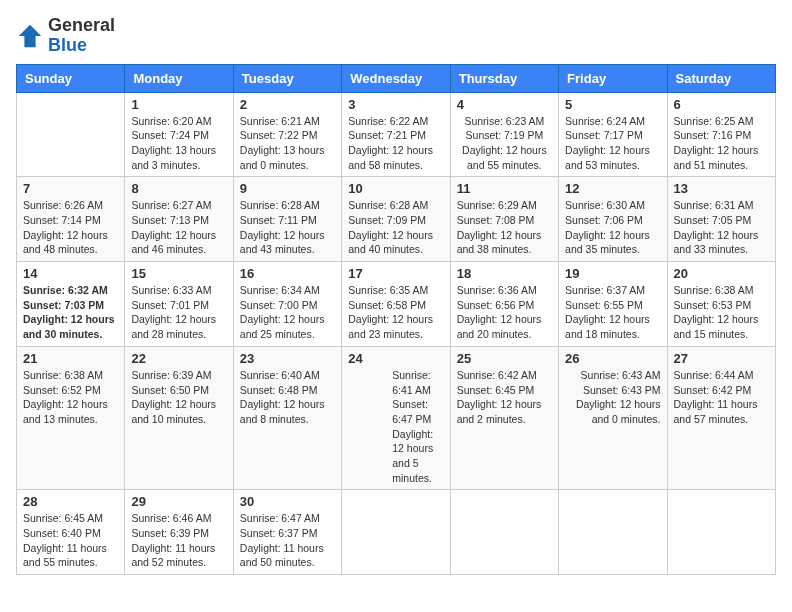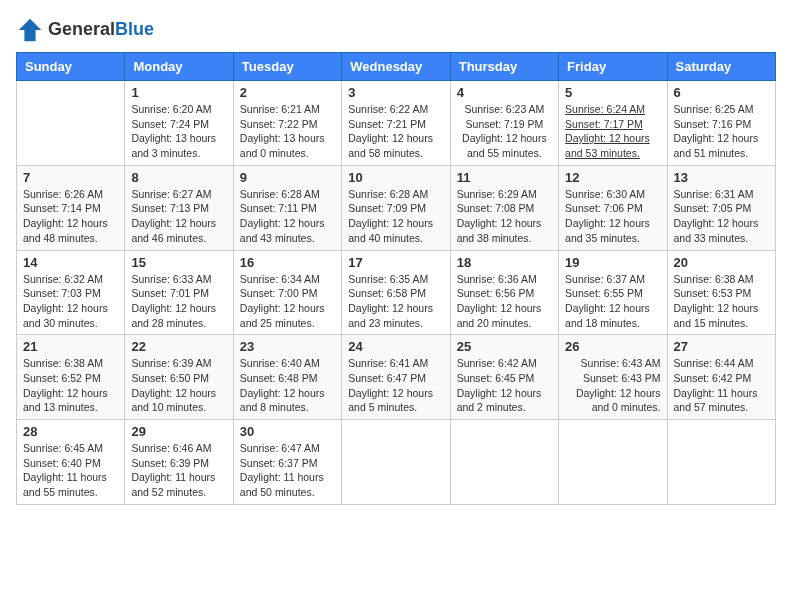--- a/index.html
+++ b/index.html
@@ -16,21 +16,21 @@
       align-items: flex-start;
       margin-bottom: 8px;
     }
     .logo {
       display: flex;
       align-items: center;
       gap: 4px;
     }
     .logo-text {
       display: flex;
-      flex-direction: row;
+      flex-direction: column;
       font-size: 18px;
       font-weight: bold;
       line-height: 1.1;
     }
     .logo-text .general { color: #333; }
     .logo-text .blue { color: #1a6bb5; }
     .logo-icon {
       width: 28px;
       height: 28px;
     }
@@ -144,21 +144,21 @@
         </td>
         <td>
           <div class="day-number">4</div>
           <div class="day-info" style="white-space: pre-line; text-align: center;">Sunrise: 6:23 AM
 Sunset: 7:19 PM
 Daylight: 12 hours
 and 55 minutes.</div>
         </td>
         <td>
           <div class="day-number">5</div>
-          <div class="day-info" style="white-space: pre-line; text-decoration: underline;">Sunrise: 6:24 AM
+          <div class="day-info" style="white-space: pre-line;">Sunrise: 6:24 AM
 Sunset: 7:17 PM
 Daylight: 12 hours
 and 53 minutes.</div>
         </td>
         <td>
           <div class="day-number">6</div>
           <div class="day-info" style="white-space: pre-line;">Sunrise: 6:25 AM
 Sunset: 7:16 PM
 Daylight: 12 hours
 and 51 minutes.</div>
@@ -211,21 +211,21 @@
           <div class="day-number">13</div>
           <div class="day-info" style="white-space: pre-line;">Sunrise: 6:31 AM
 Sunset: 7:05 PM
 Daylight: 12 hours
 and 33 minutes.</div>
         </td>
       </tr>
       <tr>
         <td>
           <div class="day-number">14</div>
-          <div class="day-info" style="white-space: pre-line;">Sunrise: 6:32 AM
+          <div class="day-info" style="white-space: pre-line; font-weight: bold;">Sunrise: 6:32 AM
 Sunset: 7:03 PM
 Daylight: 12 hours
 and 30 minutes.</div>
         </td>
         <td>
           <div class="day-number">15</div>
           <div class="day-info" style="white-space: pre-line;">Sunrise: 6:33 AM
 Sunset: 7:01 PM
 Daylight: 12 hours
 and 28 minutes.</div>
@@ -283,21 +283,21 @@
         </td>
         <td>
           <div class="day-number">23</div>
           <div class="day-info" style="white-space: pre-line;">Sunrise: 6:40 AM
 Sunset: 6:48 PM
 Daylight: 12 hours
 and 8 minutes.</div>
         </td>
         <td>
           <div class="day-number">24</div>
-          <div class="day-info" style="white-space: pre-line;">Sunrise: 6:41 AM
+          <div class="day-info" style="white-space: pre-line; margin-left: 44px;">Sunrise: 6:41 AM
 Sunset: 6:47 PM
 Daylight: 12 hours
 and 5 minutes.</div>
         </td>
         <td>
           <div class="day-number">25</div>
           <div class="day-info" style="white-space: pre-line;">Sunrise: 6:42 AM
 Sunset: 6:45 PM
 Daylight: 12 hours
 and 2 minutes.</div>

